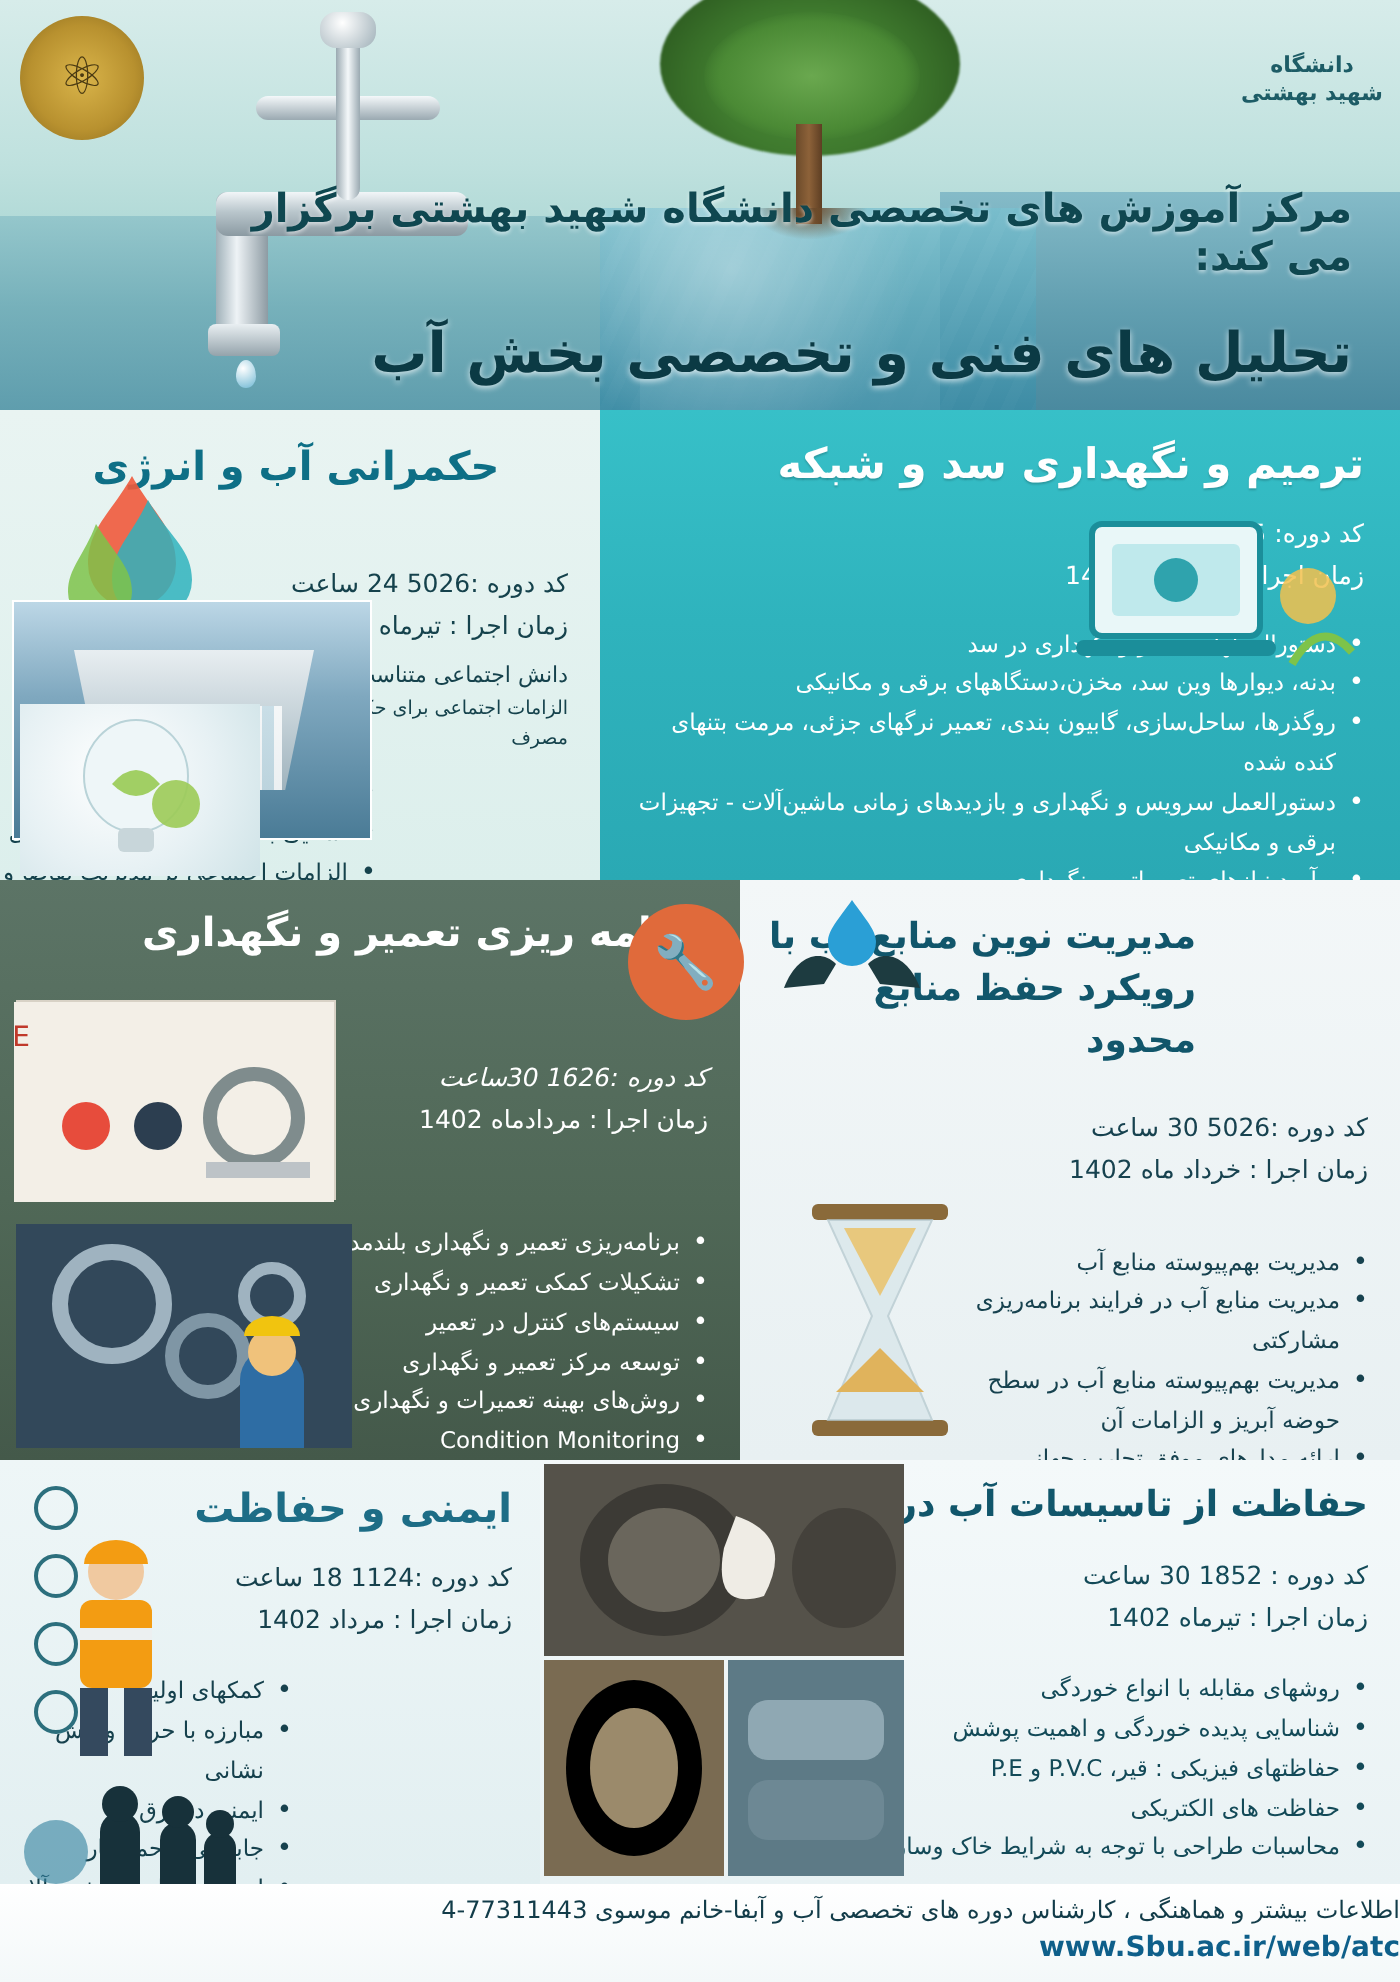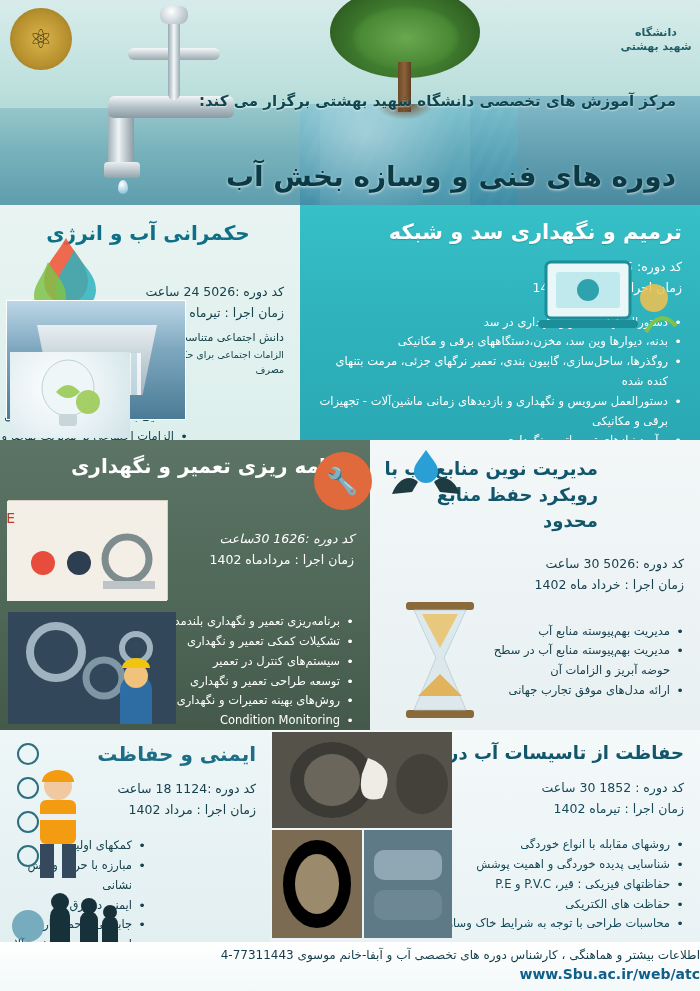--- a/index.html
+++ b/index.html
@@ -112,21 +112,21 @@
   }
   .logo-right {
     position:absolute; right:8px; top:4px; width:72px; height:72px;
     display:flex; align-items:center; justify-content:center;
     color:#1d5c66; font-weight:bold; font-size:11px; line-height:1.25;
     text-align:center;
     margin-left:36px;
   }
   .hdr-line1 {
     position:absolute; right:24px; top:92px; width:560px;
-    text-align:right; color:#0f4750; font-weight:bold; font-size:15px;
+    text-align:right; color:#0f4750; font-weight:bold; font-size:20px;
     text-shadow: 0 1px 2px rgba(255,255,255,.6);
   }
   .hdr-line2 {
     position:absolute; right:24px; top:160px; width:560px;
     text-align:right; color:#0b3a44; font-weight:bold; font-size:28px;
     text-shadow: 0 1px 3px rgba(255,255,255,.75);
     letter-spacing:.5px;
   }
 
   
@@ -286,21 +286,21 @@
     <div class="faucet-handle"></div>
     <div class="faucet-handle2"></div>
     <div class="faucet-knob"></div>
     <div class="faucet-spout"></div>
     <div class="drop"></div>
 
     <div class="logo-left">⚛</div>
     <div class="logo-right">دانشگاه شهید بهشتی</div>
 
     <div class="hdr-line1">مرکز آموزش های تخصصی دانشگاه شهید بهشتی برگزار می کند:</div>
-    <div class="hdr-line2">دوره های فنی و وسازه بخش آب</div>
+    <div class="hdr-line2">تحلیل های فنی و تخصصی بخش آب</div>
   </div>
 
   <div class="row r1">
 
     <div class="panel right">
       <div class="title shadow-txt">ترمیم و نگهداری سد و شبکه</div>
       <div class="meta" style="margin-top:10px;">کد دوره:  1895        30ساعت</div>
       <div class="meta">زمان اجرا : خرداد ماه 1402</div>
       <ul class="bullets" style="margin-top:14px;">
         <li>دستورالعملهای تعمیر و نگهداری در سد</li>
@@ -355,35 +355,36 @@
   </div>
 
   <div class="row r2">
 
     <div class="panel right">
       <div class="title" style="margin-right:86px; margin-top:4px;">مدیریت نوین منابع آب با رویکرد حفظ منابع محدود</div>
       <div class="meta" style="margin-top:20px;">کد دوره :5026    30 ساعت</div>
       <div class="meta">زمان اجرا : خرداد ماه 1402</div>
       <ul class="bullets" style="margin-top:26px; width:220px;">
         <li>مدیریت بهم‌پیوسته منابع آب</li>
+        <li>مدیریت منابع آب در فرایند برنامه‌ریزی مشارکتی</li>
         <li>مدیریت بهم‌پیوسته منابع آب در سطح حوضه آبریز و الزامات آن</li>
         <li>ارائه مدل‌های موفق تجارب جهانی</li>
 
       </ul>
     </div>
 
     <div class="panel left">
       <div class="title">برنامه ریزی تعمیر و نگهداری</div>
       <div class="meta" style="margin-top:48px;font-style:italic;">کد دوره :1626        30ساعت</div>
       <div class="meta">زمان اجرا : مردادماه 1402</div>
       <ul class="bullets" style="margin-top:42px; width:262px;">
         <li>برنامه‌ریزی تعمیر و نگهداری بلندمدت و کوتاه‌مدت</li>
         <li>تشکیلات کمکی تعمیر و نگهداری</li>
         <li>سیستم‌های کنترل در تعمیر</li>
-        <li>توسعه طراحی تعمیر و نگهداری</li>
+        <li>توسعه مرکز تعمیر و نگهداری</li>
         <li>روش‌های بهینه تعمیرات و نگهداری</li>
         <li>Condition Monitoring</li>
       </ul>
     </div>
   </div>
 
   <div class="tools-icon">🔧</div>
   <div class="hands-icon">
     <svg width="76" height="52" viewBox="0 0 76 52">
       <path d="M38 2 c7 10 12 15 12 21 a12 12 0 0 1 -24 0 c0 -6 5 -11 12 -21Z" fill="#2a9fd6"></path>

